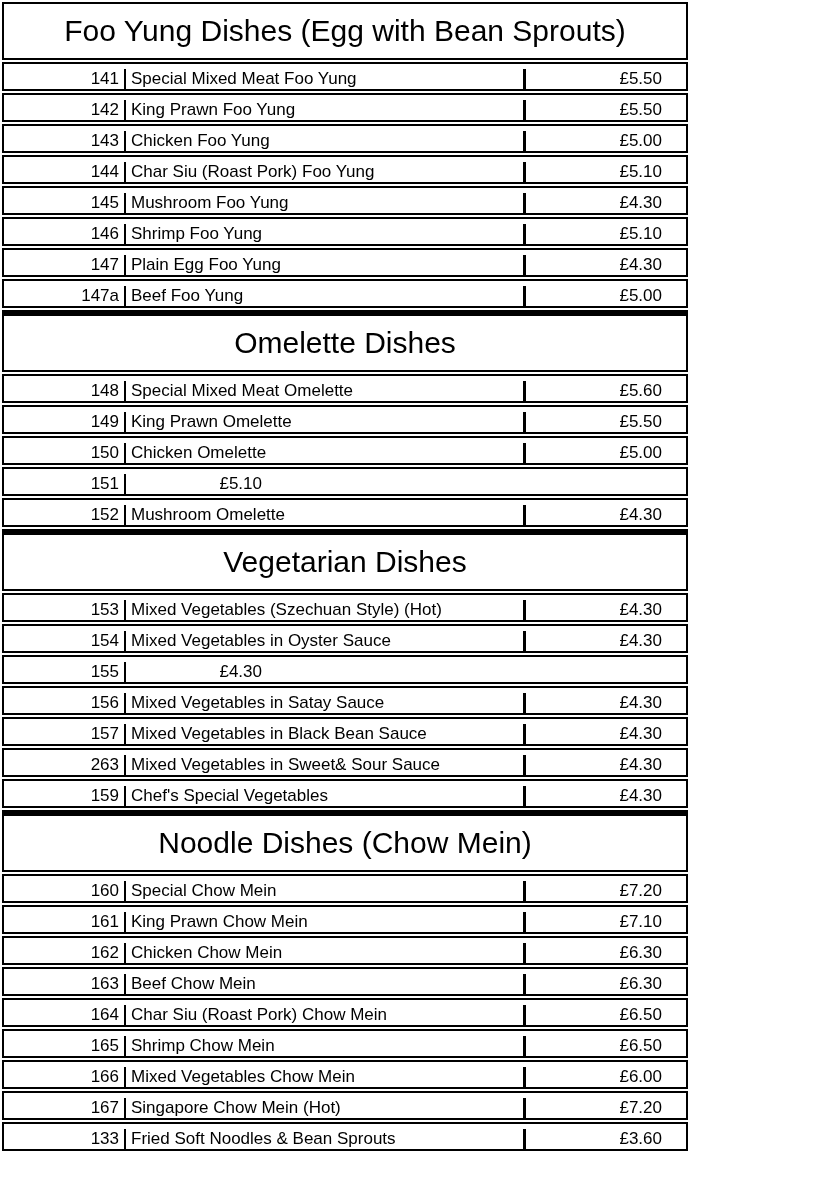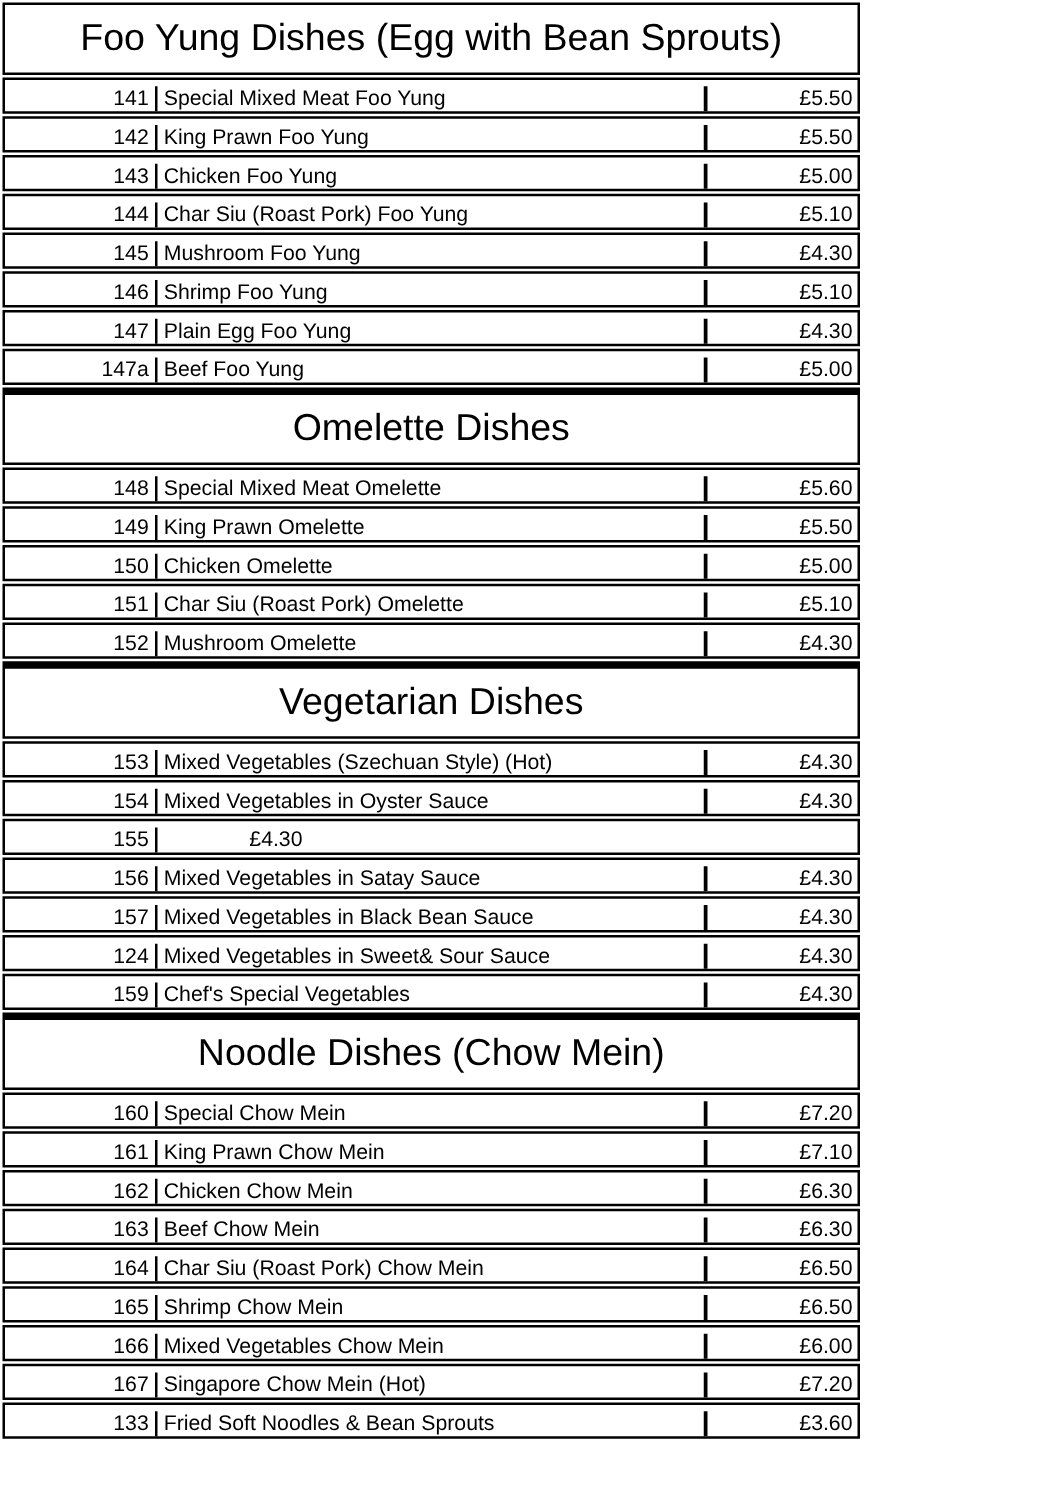--- a/index.html
+++ b/index.html
@@ -49,21 +49,22 @@
     border-right: 2px solid var(--fg, #000000);
   }
   .cell-name {
     flex: 1;
     padding-left: 5px;
     border-right: 3px solid var(--fg, #000000);
   }
   .cell-price {
     width: 120px;
     justify-content: flex-end;
-    padding-right: 4px;
+    padding-right: 24px;
+    margin-left: 40px;
   }
 </style>
 </head>
 <body>
 
 <div class="page">
   <div id="sections-root">
   <div class="section">
     <div class="section-header">
       <span>Foo Yung Dishes (Egg with Bean Sprouts)</span>
@@ -137,21 +138,20 @@
   </div>
 
   <div class="menu-row">
     <div class="cell cell-num">150</div>
     <div class="cell cell-name">Chicken Omelette</div>
     <div class="cell cell-price">£5.00</div>
   </div>
 
   <div class="menu-row">
     <div class="cell cell-num">151</div>
-    <div class="cell cell-name">Char Siu (Roast Pork) Omelette</div>
     <div class="cell cell-price">£5.10</div>
   </div>
 
   <div class="menu-row">
     <div class="cell cell-num">152</div>
     <div class="cell cell-name">Mushroom Omelette</div>
     <div class="cell cell-price">£4.30</div>
   </div>
 </div>
   </div>
@@ -184,21 +184,21 @@
     <div class="cell cell-price">£4.30</div>
   </div>
 
   <div class="menu-row">
     <div class="cell cell-num">157</div>
     <div class="cell cell-name">Mixed Vegetables in Black Bean Sauce</div>
     <div class="cell cell-price">£4.30</div>
   </div>
 
   <div class="menu-row">
-    <div class="cell cell-num">124</div>
+    <div class="cell cell-num">263</div>
     <div class="cell cell-name">Mixed Vegetables in Sweet&amp; Sour Sauce</div>
     <div class="cell cell-price">£4.30</div>
   </div>
 
   <div class="menu-row">
     <div class="cell cell-num">159</div>
     <div class="cell cell-name">Chef's Special Vegetables</div>
     <div class="cell cell-price">£4.30</div>
   </div>
 </div>

